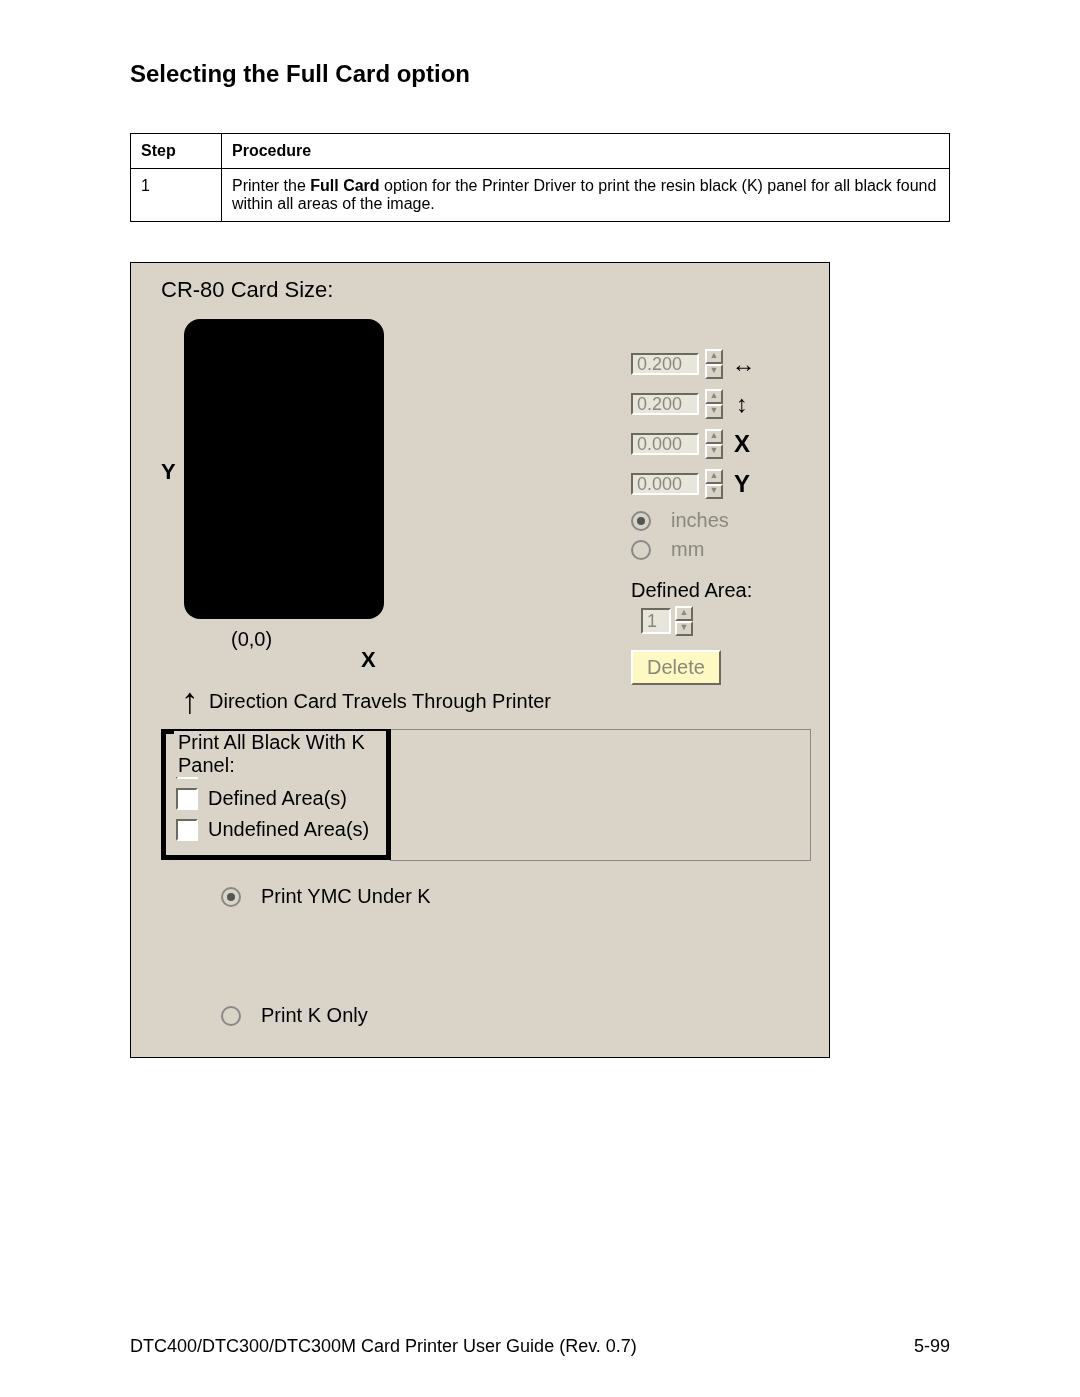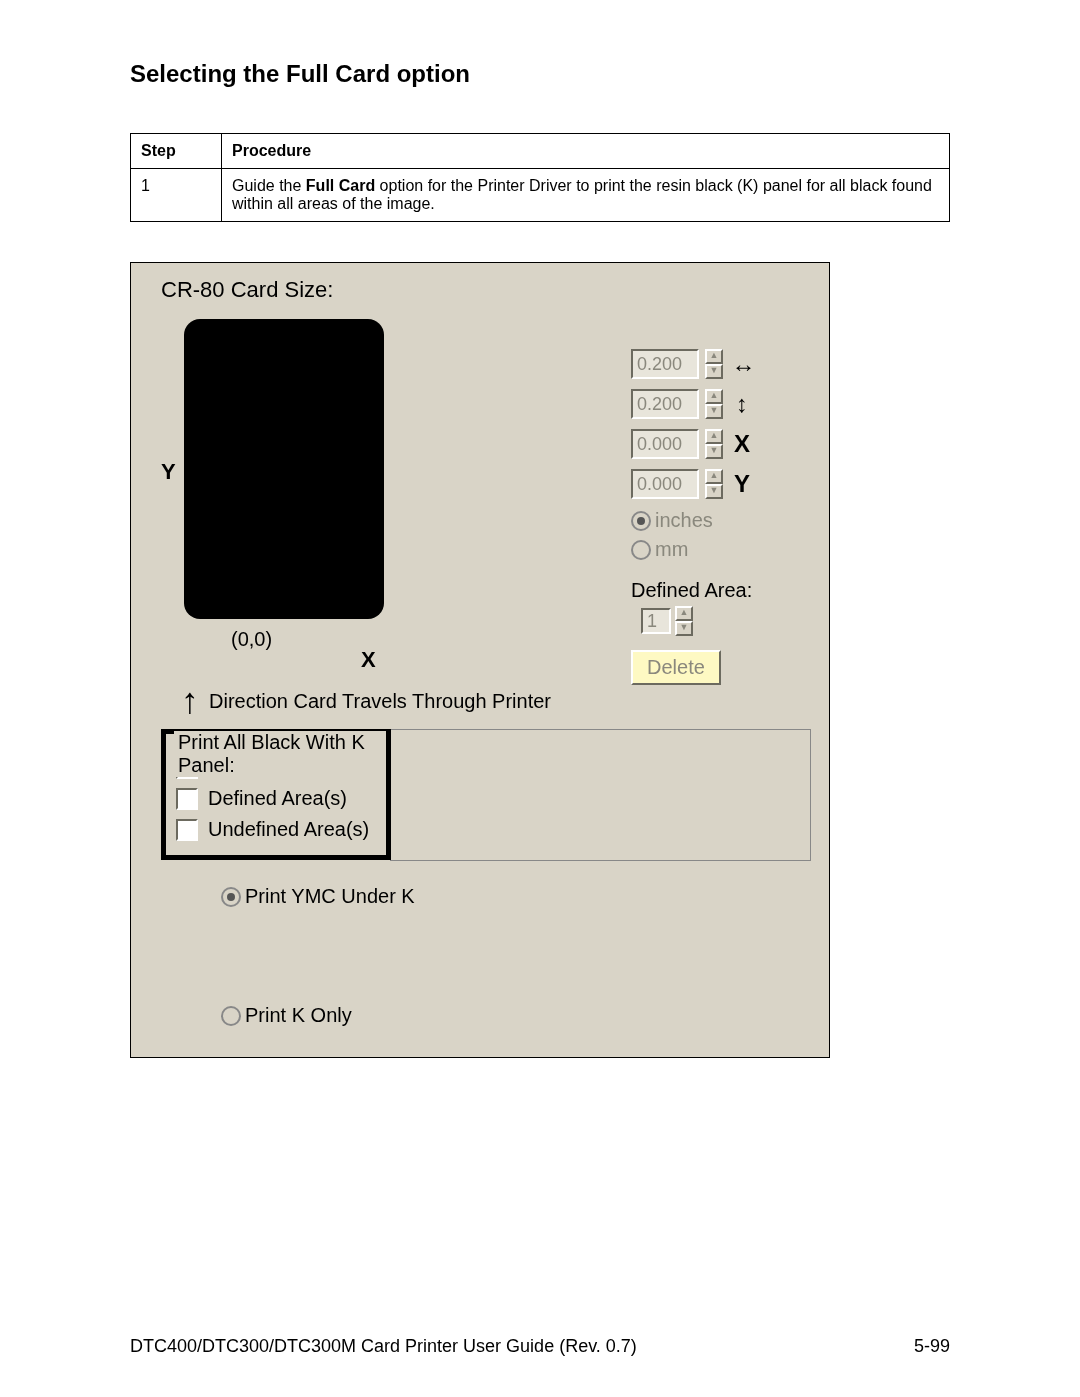--- a/index.html
+++ b/index.html
@@ -121,21 +121,21 @@
     padding-top: 40px;
   }
   .spin-row {
     display:flex;
     align-items:center;
     gap:6px;
     margin-bottom: 10px;
   }
   .spin-field {
     width: 68px;
-    height: 30px;
+    height: 22px;
     background: #e8e5db;
     border-top: 2px solid #6c6a5f;
     border-left: 2px solid #6c6a5f;
     border-right: 2px solid #fff;
     border-bottom: 2px solid #fff;
     font-size: 18px;
     color: #8a887d;
     padding: 2px 4px;
     box-sizing: border-box;
     display:flex;
@@ -161,21 +161,21 @@
   }
   .dim-icon {
     font-size: 24px;
     font-weight: bold;
     width: 26px;
     text-align:center;
   }
   .radio-row {
     display:flex;
     align-items:center;
-    gap:4px;
+    gap:20px;
     margin-top:6px;
     color:#8a887d;
   }
   .radio-row.active { color:#000; }
   .radio {
     width:16px;height:16px;border:2px solid #888;border-radius:50%;
     display:inline-flex;align-items:center;justify-content:center;
   }
   .radio.sel::after{
     content:"";width:8px;height:8px;border-radius:50%;background:#555;
@@ -247,21 +247,21 @@
 
   <table class="steps">
     <tbody>
         <tr>
       <th class="step-col">Step</th>
       <th>Procedure</th>
     </tr>
     <tr>
       <td class="step-num">1</td>
       <td>
-        <span>Guide the </span><span class="bold-inline">Full Card</span><span> option for the Printer Driver to print the resin black (K) panel for all black found within all areas of the image.</span>
+        <span>Printer the </span><span class="bold-inline">Full Card</span><span> option for the Printer Driver to print the resin black (K) panel for all black found within all areas of the image.</span>
       </td>
     </tr>
   </tbody>
     </table>
 
   <div class="dialog">
     <div class="dialog-title">CR-80 Card Size:</div>
 
     <div class="dialog-upper">
       <div class="preview-area">

